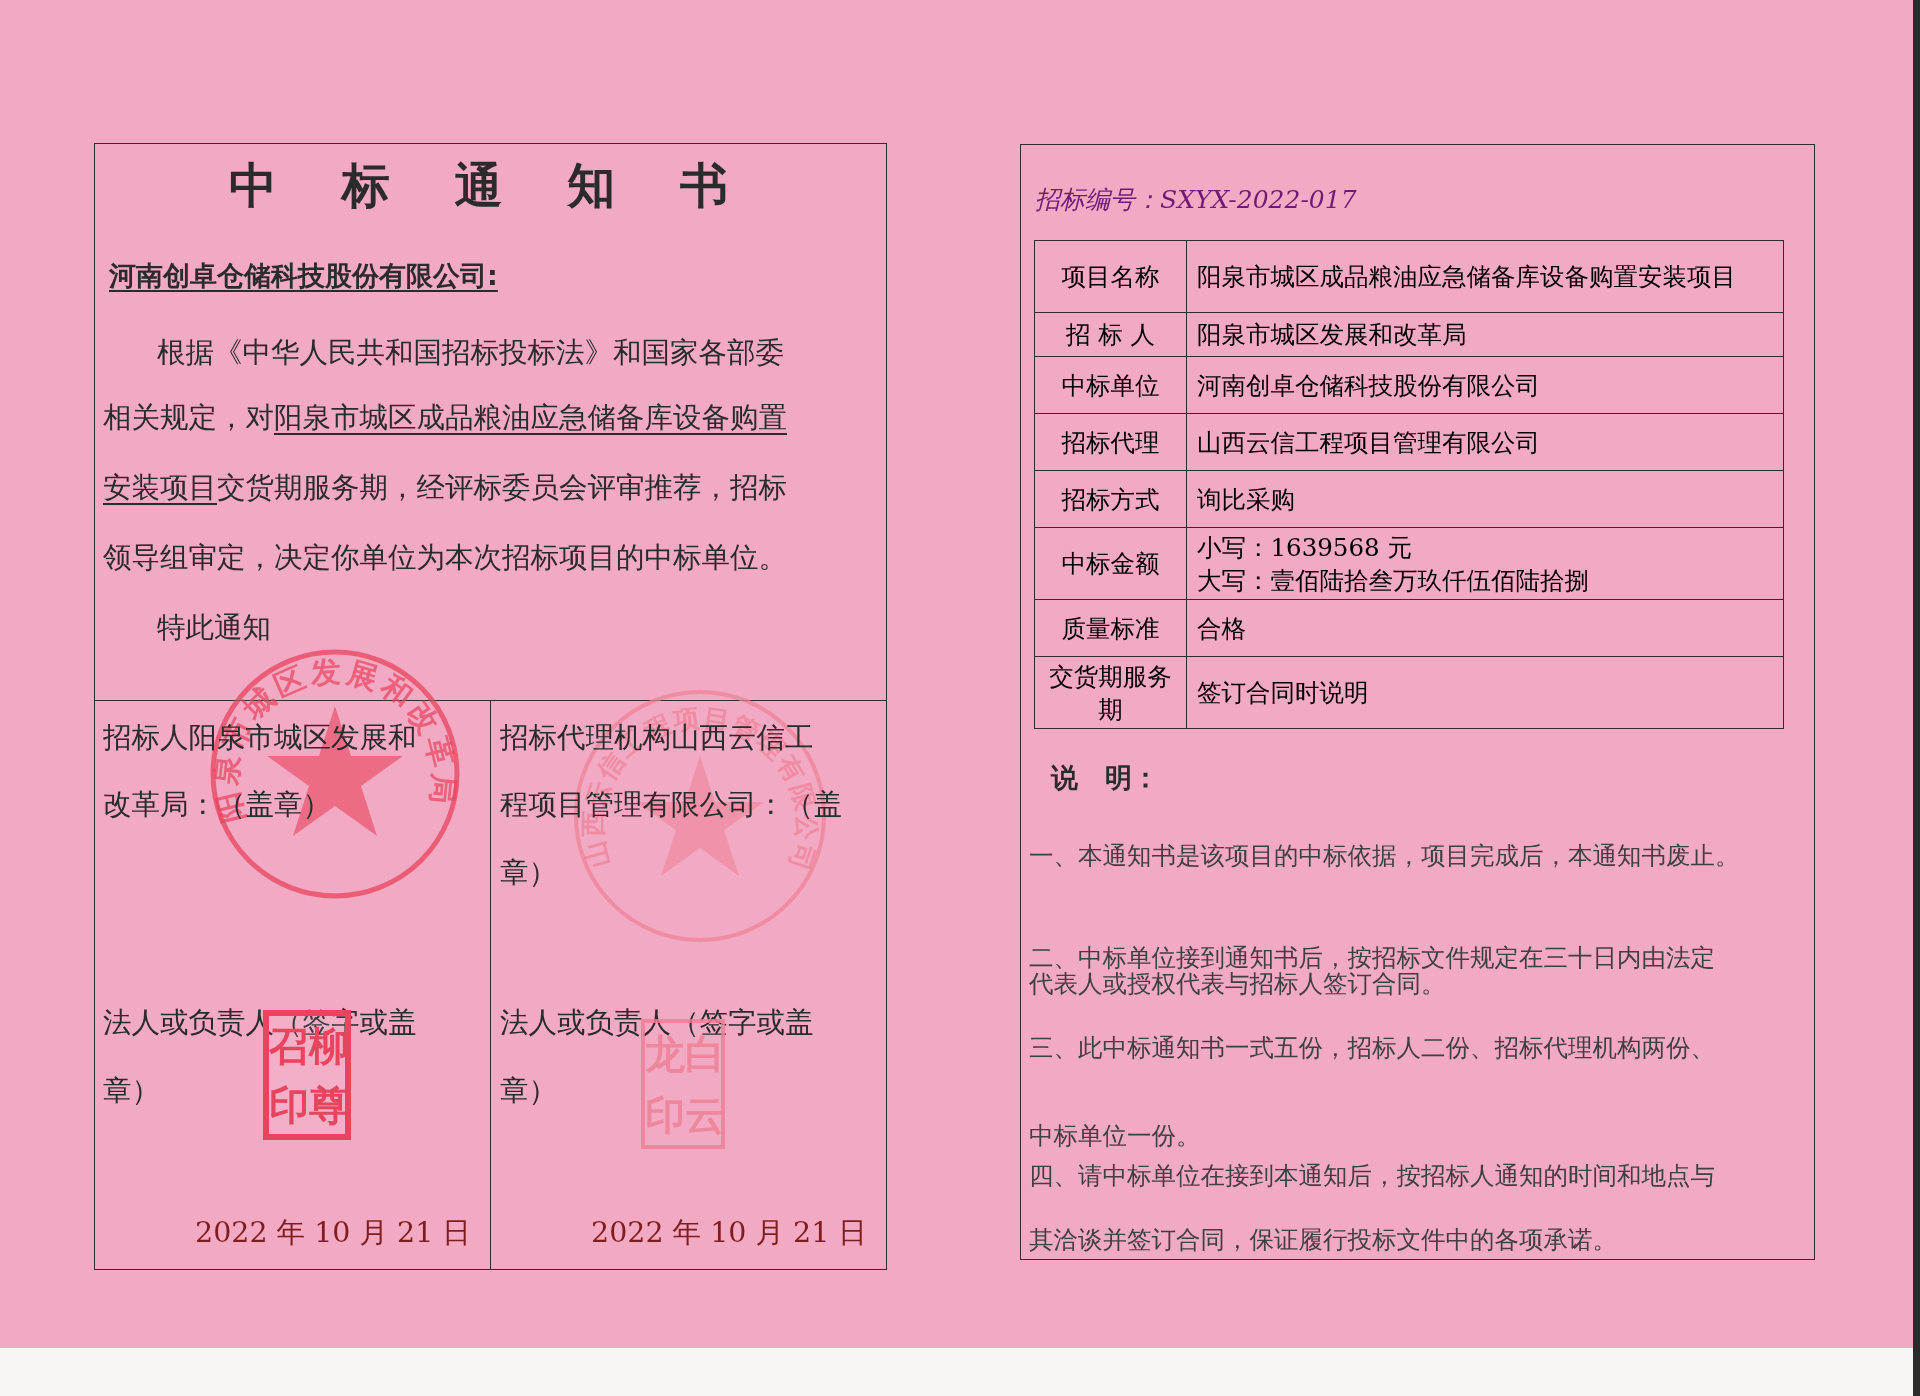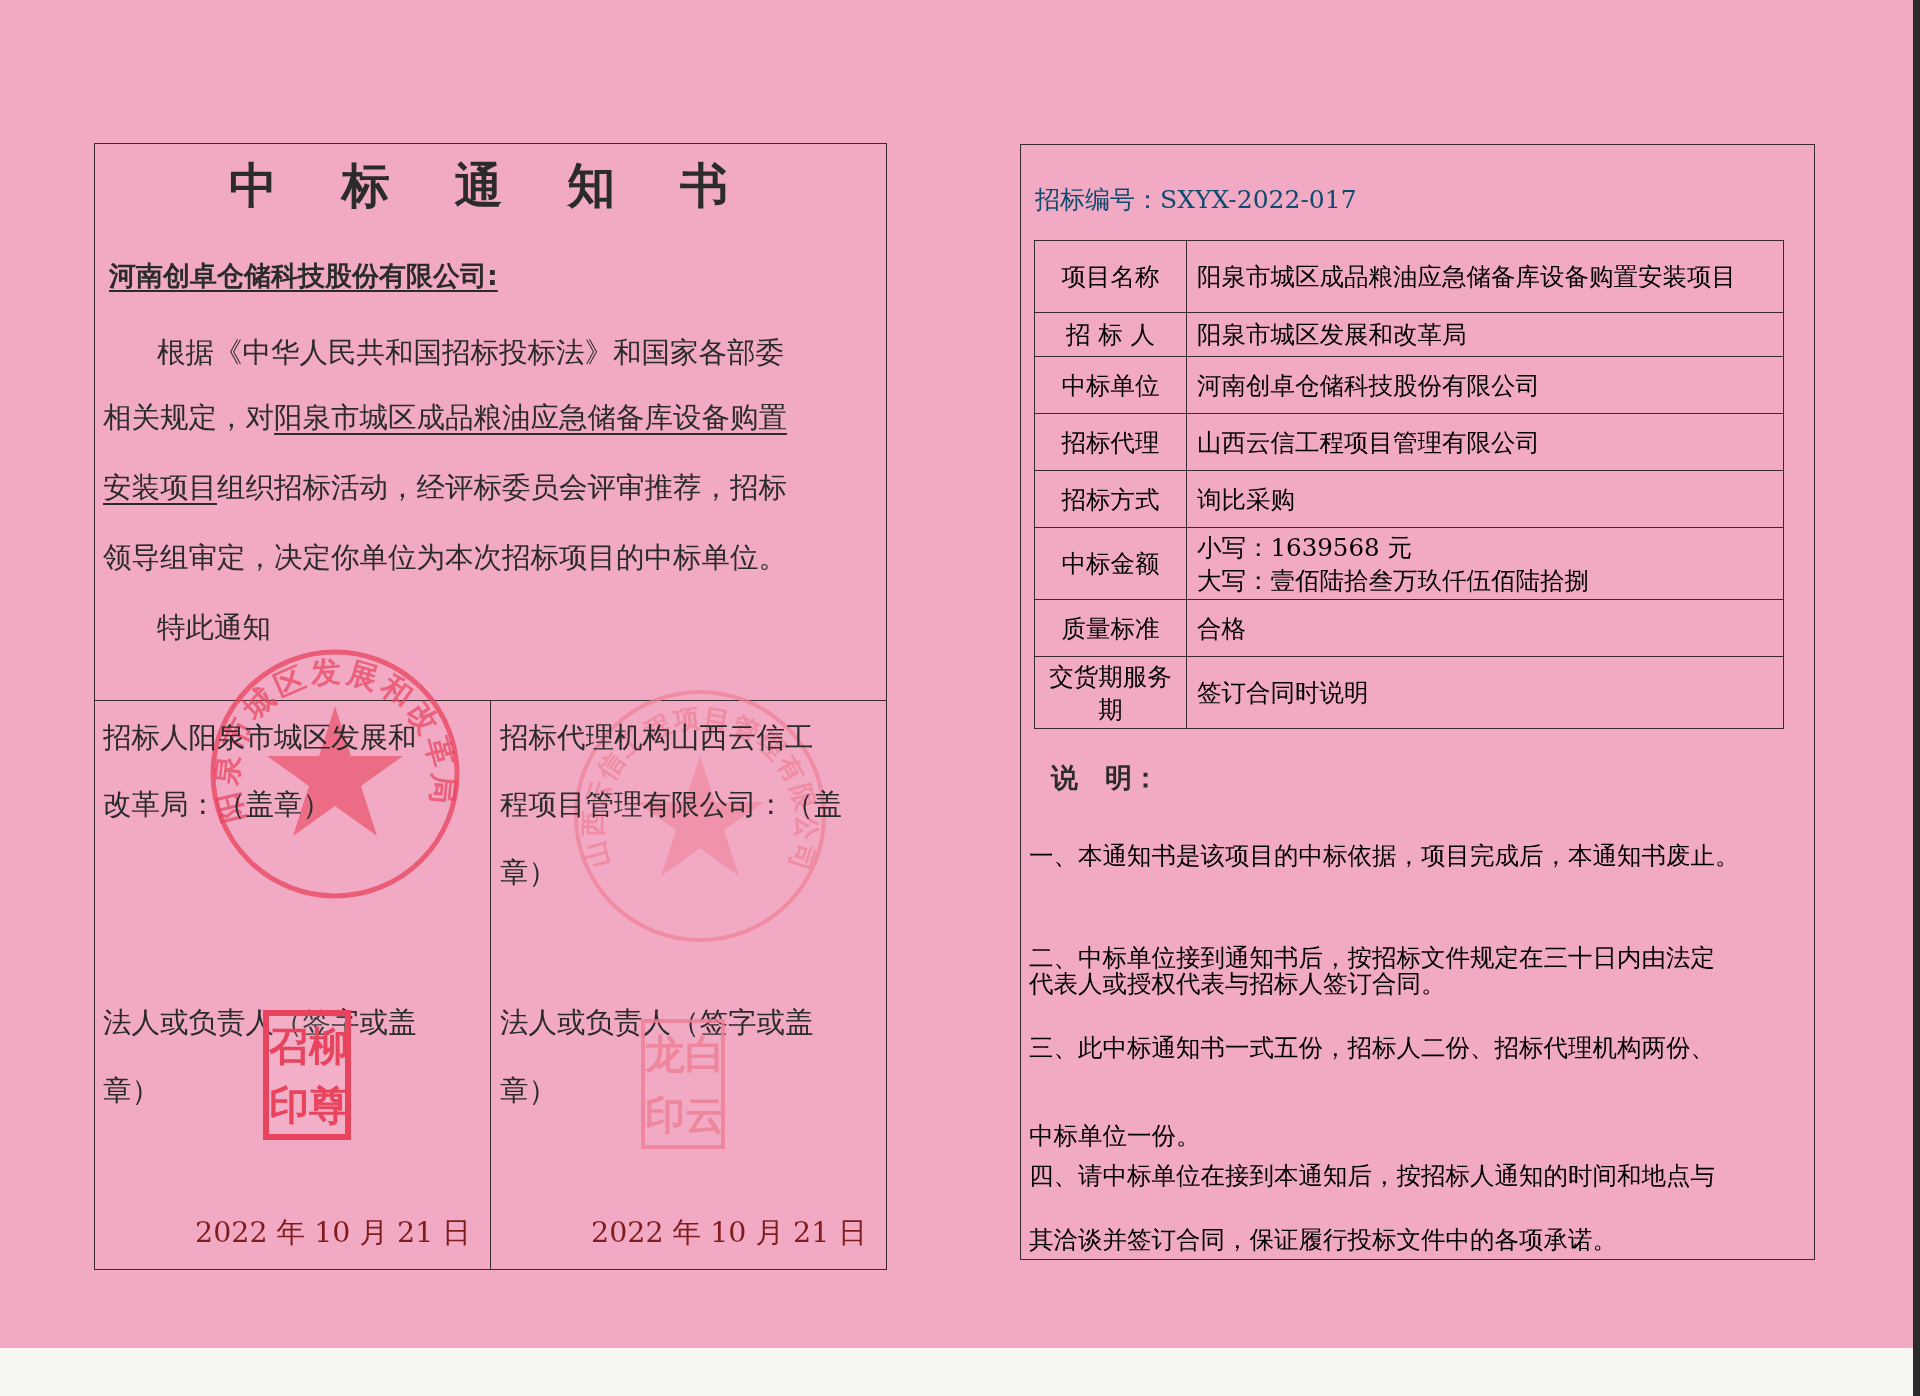--- a/index.html
+++ b/index.html
@@ -44,51 +44,51 @@
   .v-divider { position: absolute; left: 395px; top: 556px; bottom: 0; border-left: 1.5px solid #3a2a2e; }
 
   .sig-text { position: absolute; font-size: 28.5px; white-space: nowrap; color: #2b2b2b; }
   .date { position: absolute; font-size: 28.5px; white-space: nowrap; color: #7f1d1d; }
 
   .seal-round { position: absolute; border-radius: 50%; box-sizing: border-box; pointer-events: none; }
   .seal-square { position: absolute; box-sizing: border-box; pointer-events: none;
     display: grid; grid-template-columns: 1fr 1fr; grid-template-rows: 1fr 1fr;
     font-family: "DejaVu Sans", sans-serif; font-weight: bold; text-align: center; align-items: center; }
 
-  .code-line { position: absolute; left: 14px; top: 38px; font-size: 25px; white-space: nowrap; color: #0c4a6e; }
+  .code-line { position: absolute; left: 14px; top: 38px; font-size: 25px; white-space: nowrap; color: #701a75; font-style: italic; }
 
   table.info {
     position: absolute; left: 13px; top: 95px; width: 750px;
     border-collapse: collapse; font-size: 24.5px; color: #000000;
   }
   table.info td { border: 1.5px solid #3a2a2e; padding: 0 10px; vertical-align: middle; line-height: 33px; }
   table.info td.lbl { width: 123px; text-align: center; padding: 0 6px; }
   .notes-title {
     position: absolute; left: 30px; top: 615px;
     font-family: "DejaVu Sans", sans-serif; font-weight: bold; font-size: 27px; color: #2b2b2b;
   }
-  .note-line { position: absolute; left: 8px; font-size: 24.5px; white-space: nowrap; color: #000000; }
+  .note-line { position: absolute; left: 8px; font-size: 24.5px; white-space: nowrap; color: #404040; }
 </style>
 </head>
 <body>
 
 <div class="paper">
 
   <div class="panel left-panel">
     <div class="title">中 标 通 知 书</div>
     <div class="recipient">河南创卓仓储科技股份有限公司:</div>
 
     <div class="body-line" style="top:190px; left:62px;">
       <span>根据《中华人民共和国招标投标法》和国家各部委</span>
     </div>
     <div class="body-line" style="top:255px;">
       <span>相关规定，对</span><span class="u">阳泉市城区成品粮油应急储备库设备购置</span>
     </div>
     <div class="body-line" style="top:325px;">
-      <span class="u">安装项目</span><span>组织招标活动，经评标委员会评审推荐，招标</span>
+      <span class="u">安装项目</span><span>交货期服务期，经评标委员会评审推荐，招标</span>
     </div>
     <div class="body-line" style="top:395px;">
       <span>领导组审定，决定你单位为本次招标项目的中标单位。</span>
     </div>
     <div class="body-line" style="top:465px; left:62px;">
       <span>特此通知</span>
     </div>
 
     <div class="h-divider"></div>
     <div class="v-divider"></div>

